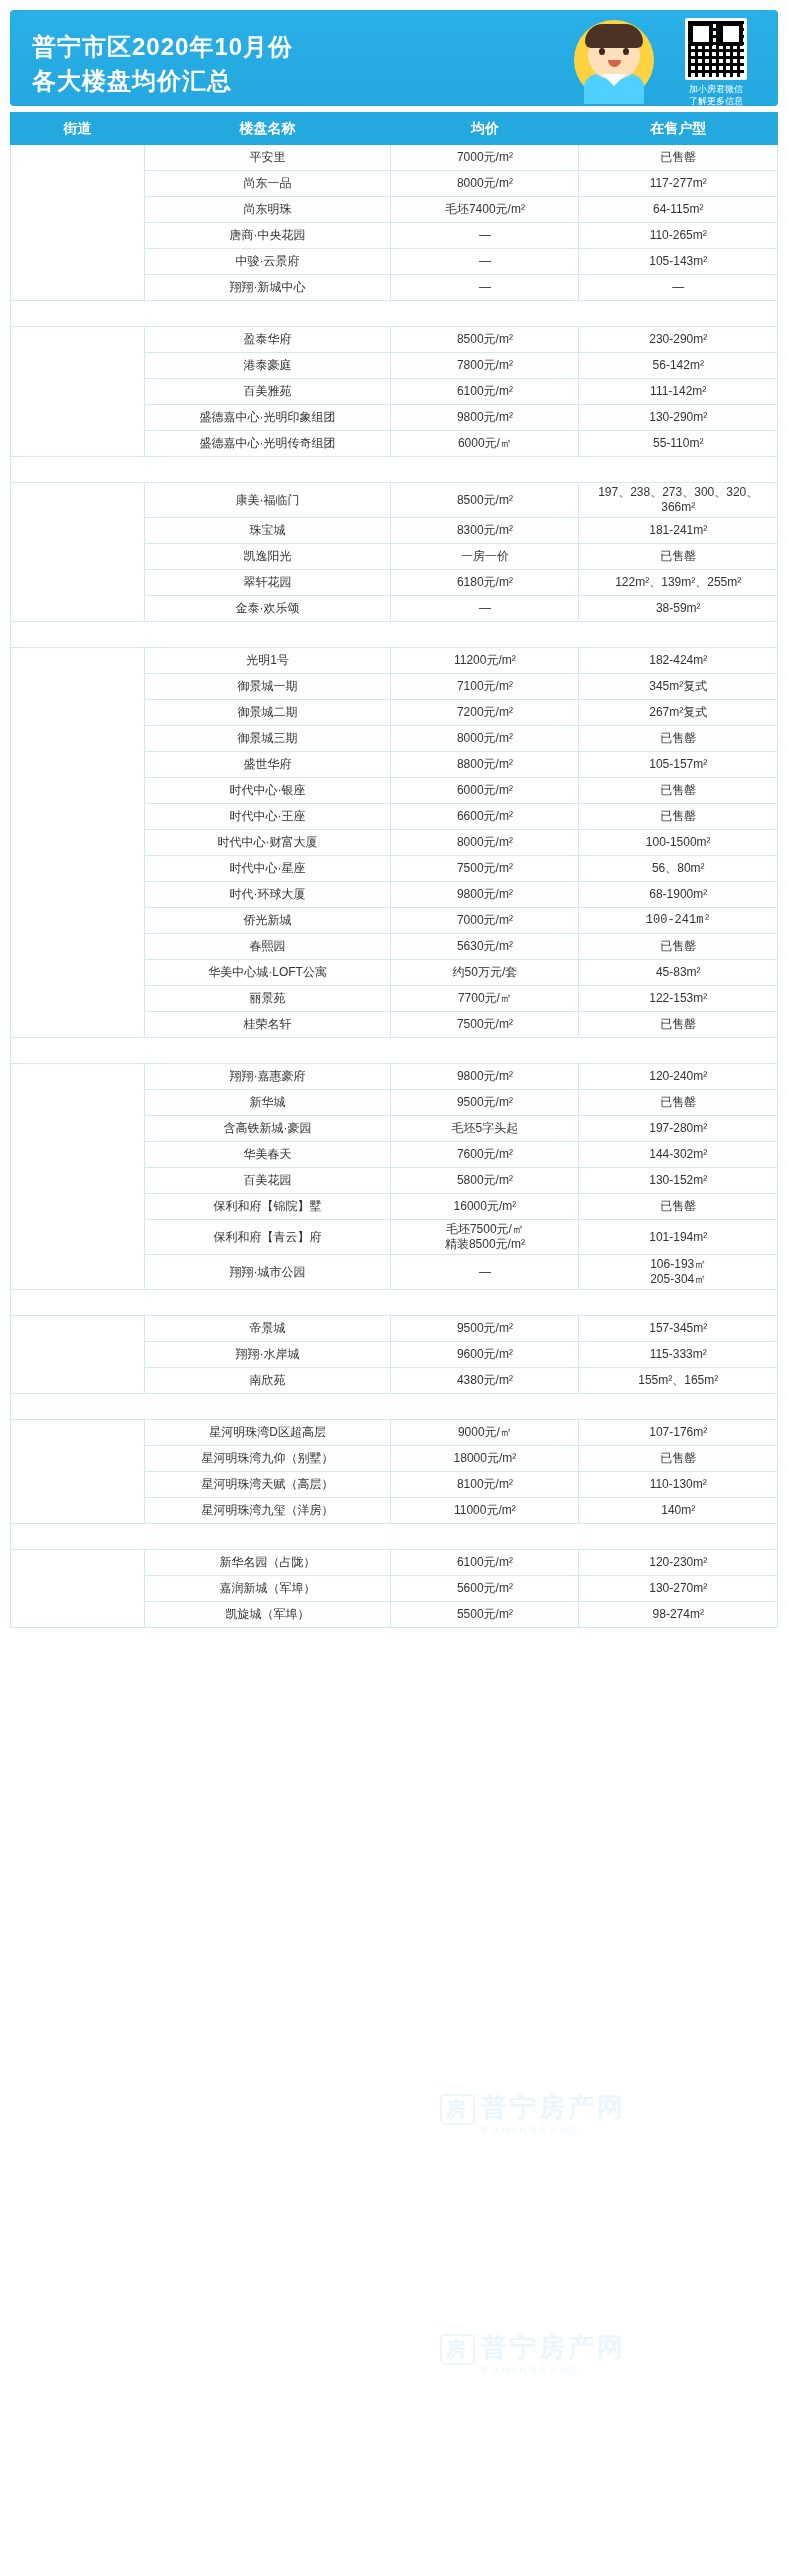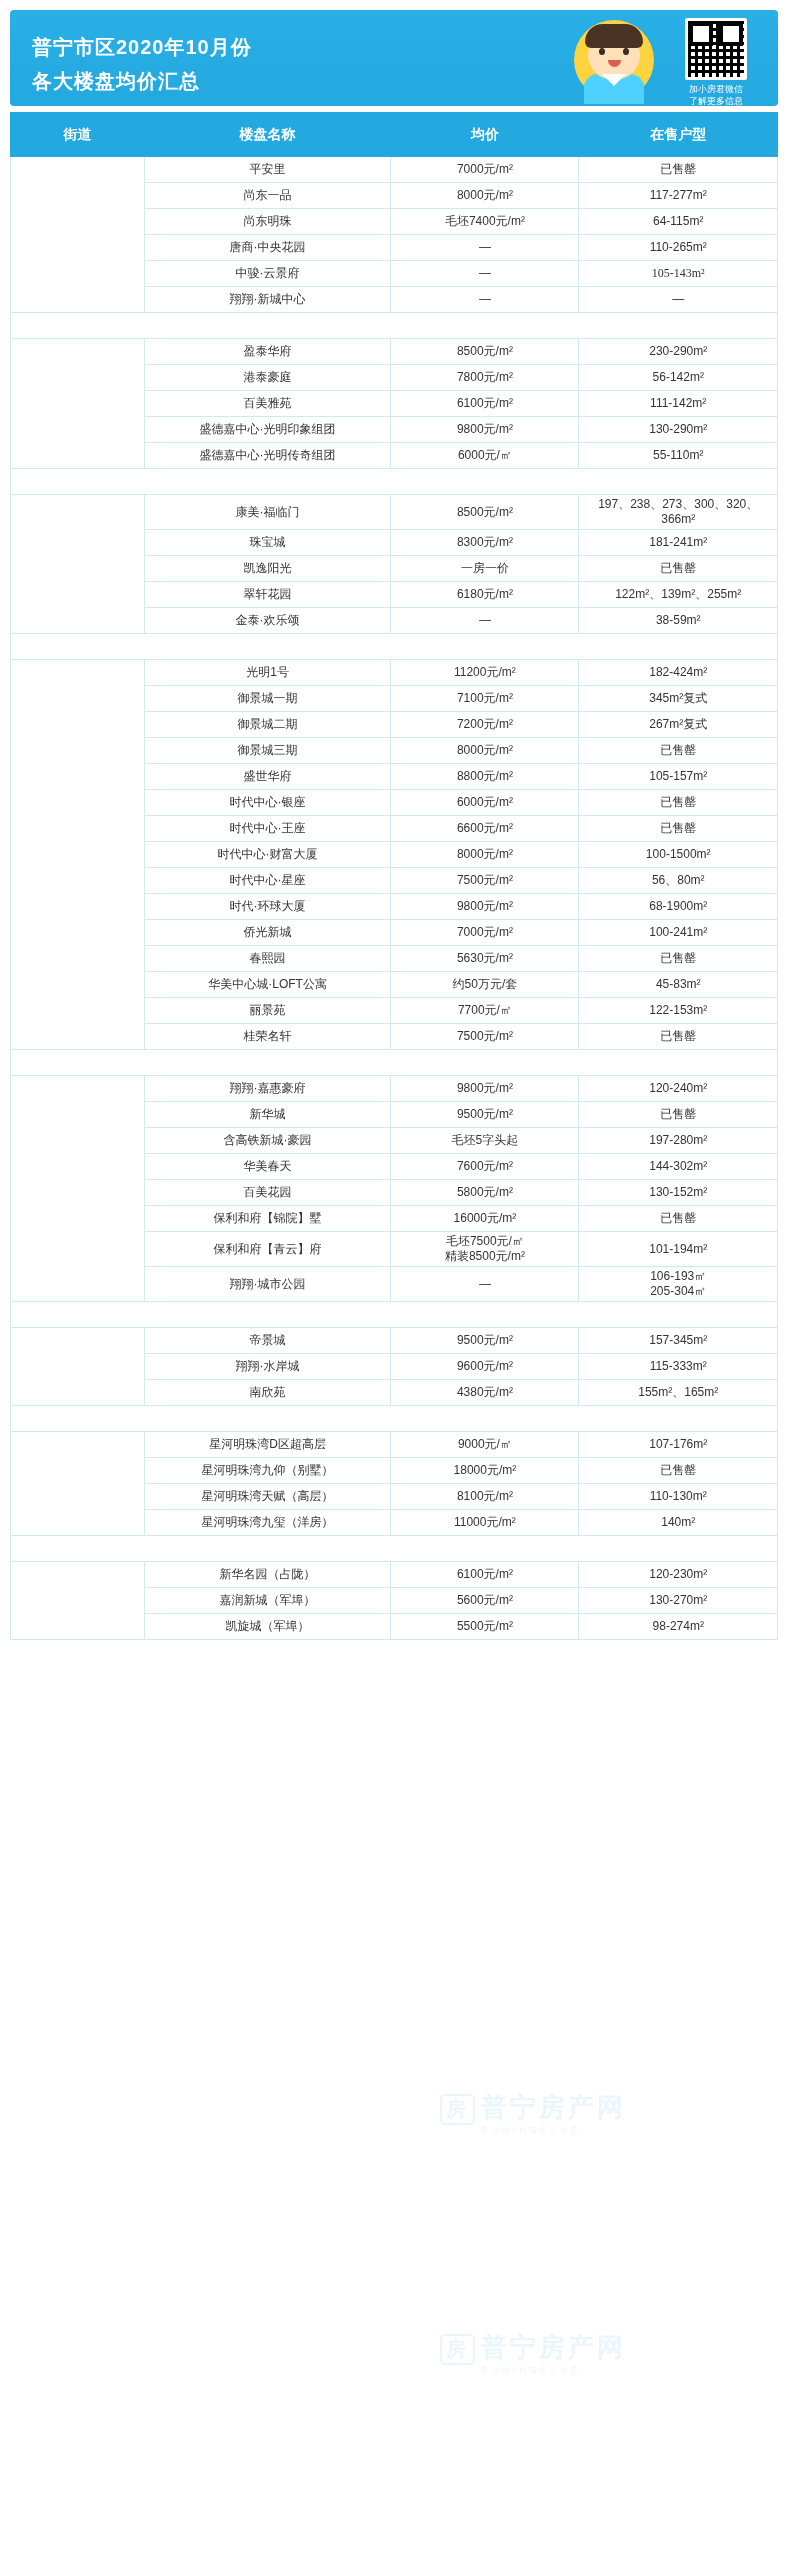--- a/index.html
+++ b/index.html
@@ -21,21 +21,21 @@
     background: #2bb3e8;
     background: linear-gradient(180deg,#29b0e6 0%, #23a8e0 100%);
     border-radius: 4px;
     height: 96px;
     overflow: hidden;
   }
   .header-title {
     position: absolute;
     left: 22px; top: 20px;
     color: #ffffff;
-    font-size: 20px;
+    font-size: 24px;
     font-weight: bold;
     line-height: 34px;
     letter-spacing: 1px;
     white-space: pre-line;
   }
   .mascot {
     position: absolute;
     right: 118px; top: 2px;
     width: 92px; height: 92px;
   }
@@ -123,21 +123,21 @@
     font-size: 12px;
     color: #333333;
     position: relative;
     z-index: 2;
   }
   table.price th {
     background: #23a8e0;
     color: #ffffff;
     font-size: 14px;
     font-weight: bold;
-    height: 44px;
+    height: 32px;
     border: 1px solid #23a8e0;
   }
   table.price td {
     border: 1px solid #cfe9f6;
     text-align: center;
     height: 26px;
     padding: 2px 3px;
     line-height: 15px;
     background: #ffffff;
   }
@@ -270,21 +270,21 @@
           <td class="col-type" style="white-space: pre-line;">64-115m²</td>
         </tr>
         <tr>
           <td class="col-name">唐商·中央花园</td>
           <td class="col-price" style="white-space: pre-line;">—</td>
           <td class="col-type" style="white-space: pre-line;">110-265m²</td>
         </tr>
         <tr>
           <td class="col-name">中骏·云景府</td>
           <td class="col-price" style="white-space: pre-line;">—</td>
-          <td class="col-type" style="white-space: pre-line; font-family: Liberation Serif, serif;">105-143m²</td>
+          <td class="col-type" style="white-space: pre-line;">105-143m²</td>
         </tr>
         <tr>
           <td class="col-name">翔翔·新城中心</td>
           <td class="col-price" style="white-space: pre-line;">—</td>
           <td class="col-type" style="white-space: pre-line;">—</td>
         </tr>
         <tr>
           <td class="spacer-cell" colspan="4"></td>
         </tr>
         <tr>
@@ -393,21 +393,21 @@
           <td class="col-type" style="white-space: pre-line;">56、80m²</td>
         </tr>
         <tr>
           <td class="col-name">时代·环球大厦</td>
           <td class="col-price" style="white-space: pre-line;">9800元/m²</td>
           <td class="col-type" style="white-space: pre-line;">68-1900m²</td>
         </tr>
         <tr>
           <td class="col-name">侨光新城</td>
           <td class="col-price" style="white-space: pre-line;">7000元/m²</td>
-          <td class="col-type" style="white-space: pre-line;">100-241m²</td>
+          <td class="col-type" style="white-space: pre-line; font-family: Liberation Mono, monospace;">100-241m²</td>
         </tr>
         <tr>
           <td class="col-name">春熙园</td>
           <td class="col-price" style="white-space: pre-line;">5630元/m²</td>
           <td class="col-type" style="white-space: pre-line;">已售罄</td>
         </tr>
         <tr>
           <td class="col-name">华美中心城·LOFT公寓</td>
           <td class="col-price" style="white-space: pre-line;">约50万元/套</td>
           <td class="col-type" style="white-space: pre-line;">45-83m²</td>

